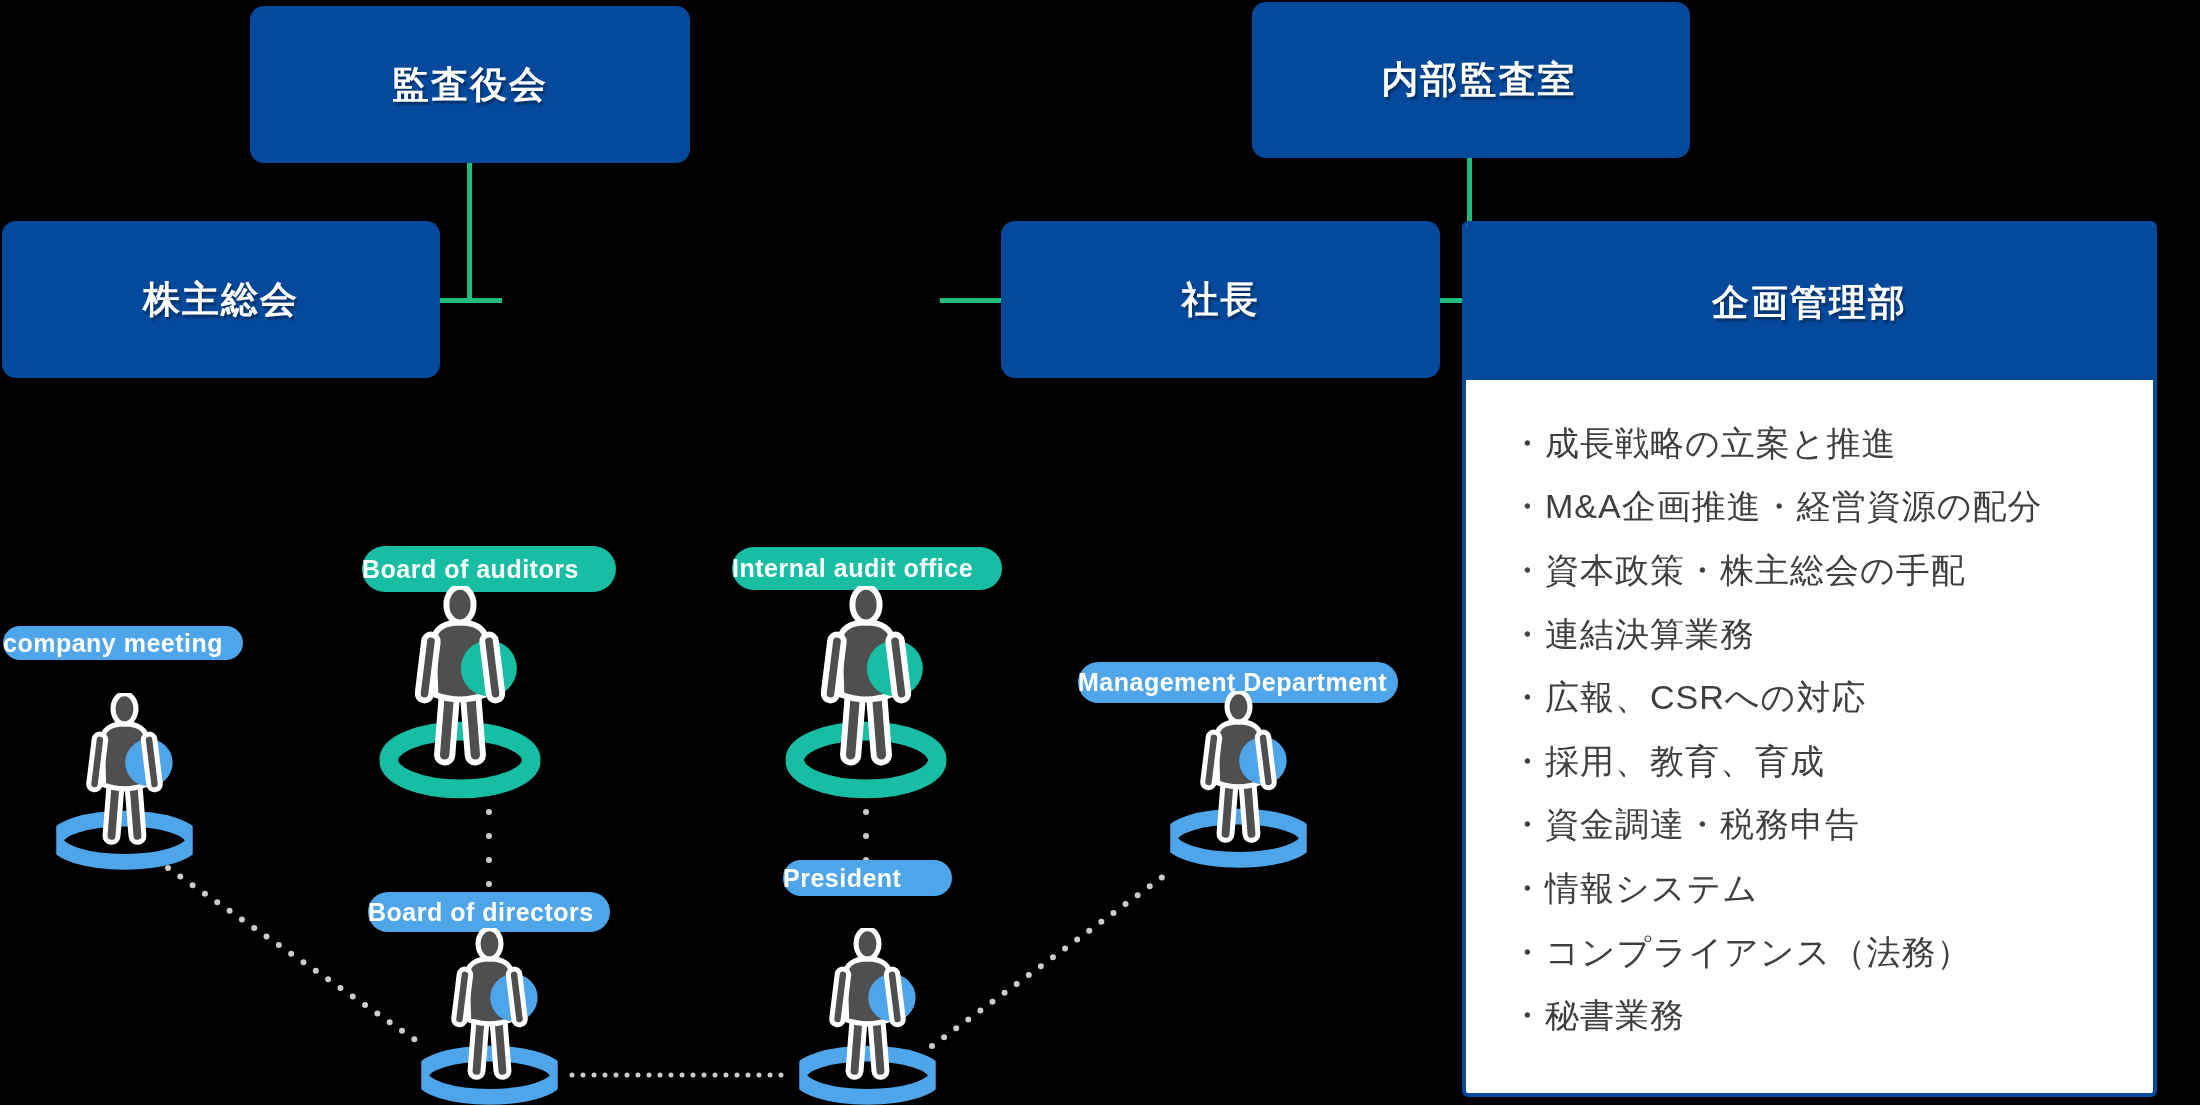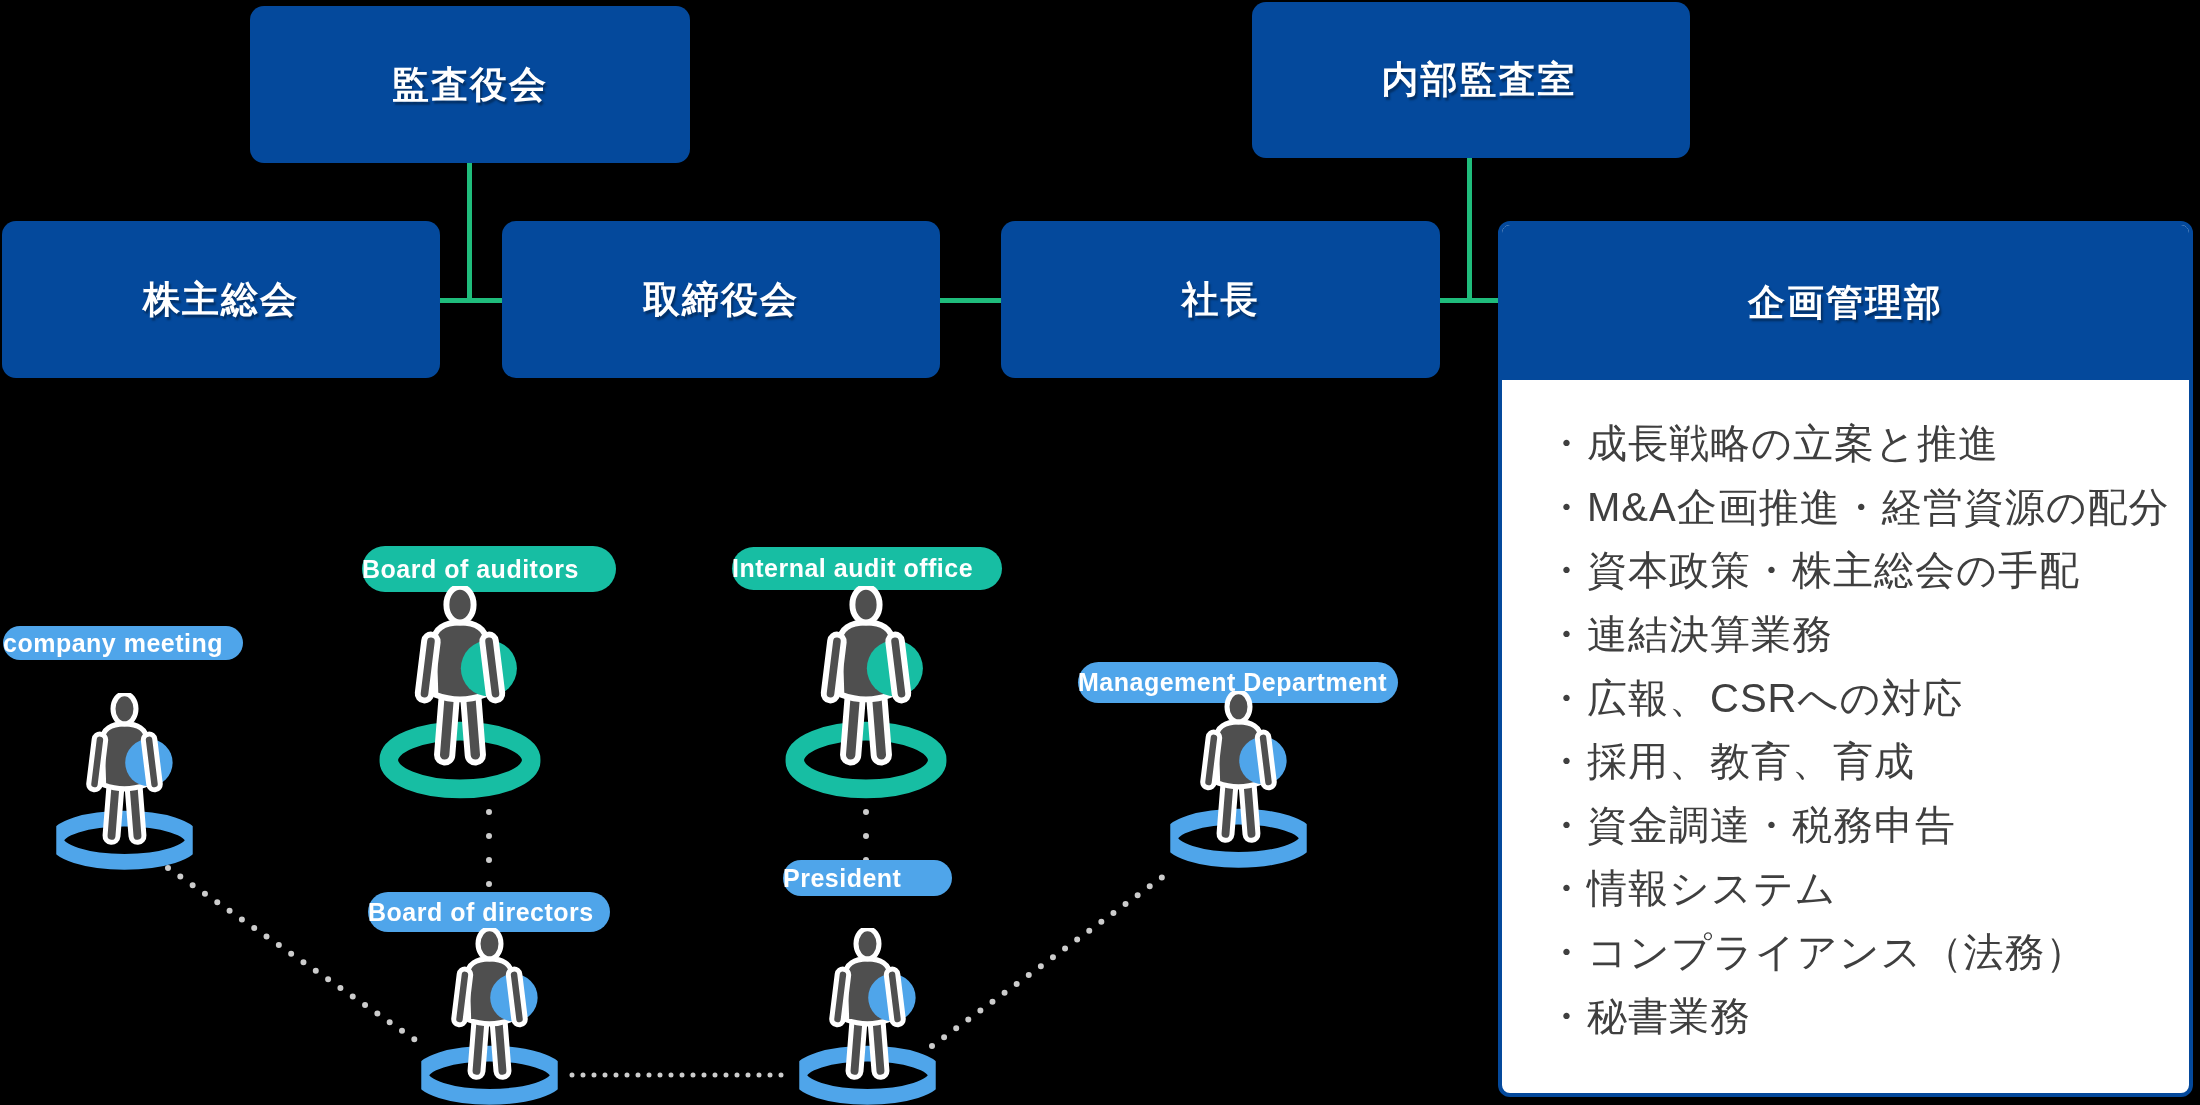--- a/index.html
+++ b/index.html
@@ -15,27 +15,27 @@
   
   .org-box{position:absolute;background:var(--box-blue);border-radius:14px;
     display:flex;align-items:center;justify-content:center;}
   .org-box .box-label{color:var(--label-text);font-size:37px;font-weight:bold;
     letter-spacing:2px;text-shadow:2px 3px 2px rgba(0,0,0,.35);}
 
   
   .connector{position:absolute;background:var(--connector-green);}
 
   
-  .dept-panel{position:absolute;left:1498px;top:221px;width:695px;height:876px;
-    background:var(--panel-bg);border:4px solid var(--box-blue);border-radius:12px;overflow:hidden;}
+  .dept-panel{position:absolute;left:1462px;top:221px;width:695px;height:876px;
+    background:var(--panel-bg);border:4px solid var(--box-blue);border-radius:6px;overflow:hidden;}
   .dept-header{height:155px;background:var(--box-blue);display:flex;align-items:center;justify-content:center;}
   .dept-header .box-label{color:var(--label-text);font-size:37px;font-weight:bold;
     letter-spacing:2px;text-shadow:2px 3px 2px rgba(0,0,0,.35);}
   .duty-list{padding:32px 14px 0 44px;}
-  .duty-item{height:63.6px;display:flex;align-items:center;font-size:40px;
+  .duty-item{height:63.6px;display:flex;align-items:center;font-size:34px;
     color:var(--duty-text);letter-spacing:1px;white-space:nowrap;}
 
   
   .pill{position:absolute;border-radius:999px;display:flex;align-items:center;
     color:var(--label-text);font-weight:bold;font-size:25px;letter-spacing:.5px;}
   .pill-teal{background:var(--teal-accent);}
   .pill-blue{background:var(--blue-accent);}
 
   
   .person{position:absolute;overflow:visible;}
@@ -60,23 +60,20 @@
   <div class="connector" style="left:1440px;top:298px;width:63px;height:5px;"></div>
 
   <div class="org-box" style="left:250px;top:6px;width:440px;height:157px;">
     <span class="box-label">監査役会</span>
   </div>
   <div class="org-box" style="left:1252px;top:2px;width:438px;height:156px;padding-left:16px;">
     <span class="box-label">内部監査室</span>
   </div>
   <div class="org-box" style="left:2px;top:221px;width:438px;height:157px;">
     <span class="box-label">株主総会</span>
-  </div>
-  <div class="org-box" style="left:502px;top:221px;width:438px;height:157px;">
-    <span class="box-label">取締役会</span>
   </div>
   <div class="org-box" style="left:1001px;top:221px;width:439px;height:157px;">
     <span class="box-label">社長</span>
   </div>
 
   <div class="dept-panel">
     <div class="dept-header">
       <span class="box-label">企画管理部</span>
     </div>
     <div class="duty-list">

